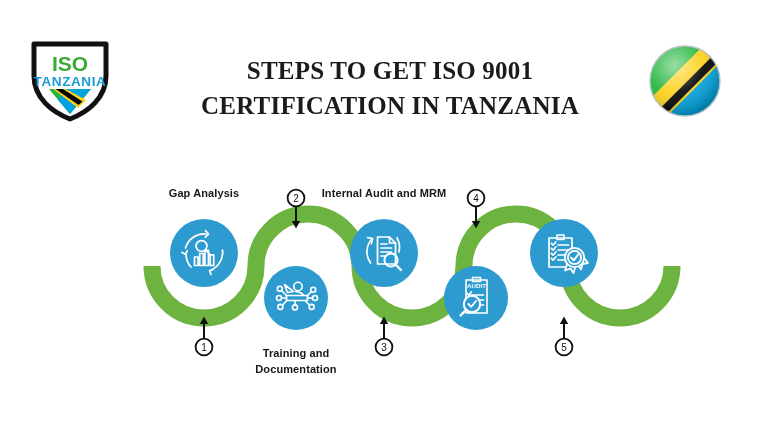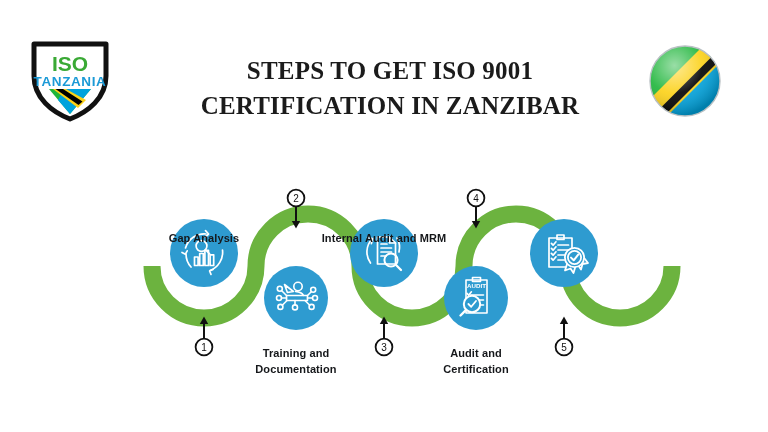--- a/index.html
+++ b/index.html
@@ -33,21 +33,21 @@
   .step-label{
     position:absolute;
     text-align:center;
     font-size:11px;
     font-weight:bold;
     color:#15171a;
     line-height:1.45;
     letter-spacing:.1px;
     white-space:nowrap;
   }
-  .lbl-top{top:20px;margin-top:45px;}
+  .lbl-top{top:20px;}
   .lbl-bot{}
 </style>
 </head>
 <body>
 
 <div class="stage">
 
   <div class="logo">
     <svg width="100" height="86" viewBox="0 0 100 86">
       <path d="M14 6 H86 V38 C86 60 68 74 50 81 C32 74 14 60 14 38 Z" fill="#ffffff" stroke="#111111" stroke-width="5" stroke-linejoin="round"></path>
@@ -81,21 +81,21 @@
         <path d="M74 0 L74 17 L17 74 L0 74 L0 57 L57 0 Z" fill="#fcd116"></path>
         <path d="M74 2.5 L74 14 L14 74 L2.5 74 Z" fill="#000000"></path>
       </g>
       <circle cx="37" cy="37" r="35" fill="url(#gloss)"></circle>
       <circle cx="37" cy="37" r="35" fill="none" stroke="#b9c0c4" stroke-width="1.4"></circle>
     </svg>
   </div>
 
   <div class="title">
     <div>STEPS TO GET ISO 9001</div>
-    <div>CERTIFICATION IN ZANZIBAR</div>
+    <div>CERTIFICATION IN TANZANIA</div>
   </div>
 
   <div class="flow">
 
     <svg class="flowsvg" width="768" height="240" viewBox="0 0 768 240">
 
       <g fill="none" stroke="#6cb33f" stroke-width="17" stroke-linecap="butt">
 
         <path d="M152 100 A52 52 0 0 0 256 100"></path>
 
@@ -258,20 +258,16 @@
 
     <div class="step-label lbl-bot" style="left:236px;width:120px;top:180px;">
       <div>Training and</div>
       <div>Documentation</div>
     </div>
 
     <div class="step-label lbl-top" style="left:304px;width:160px;top:20px;">
       <div>Internal Audit and MRM</div>
     </div>
 
-    <div class="step-label lbl-bot" style="left:416px;width:120px;top:180px;">
-      <div>Audit and</div>
-      <div>Certification</div>
-    </div>
 
 
   </div>
 </div>
 
 </body></html>

